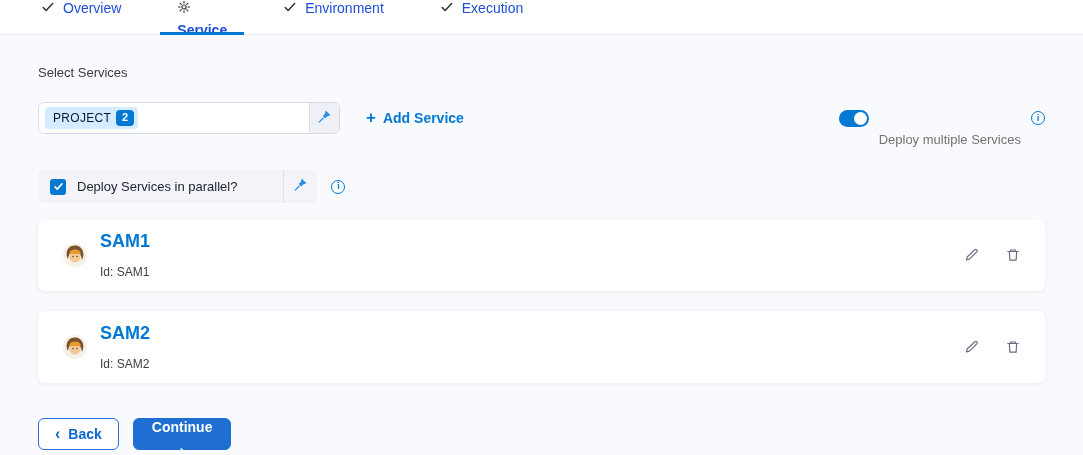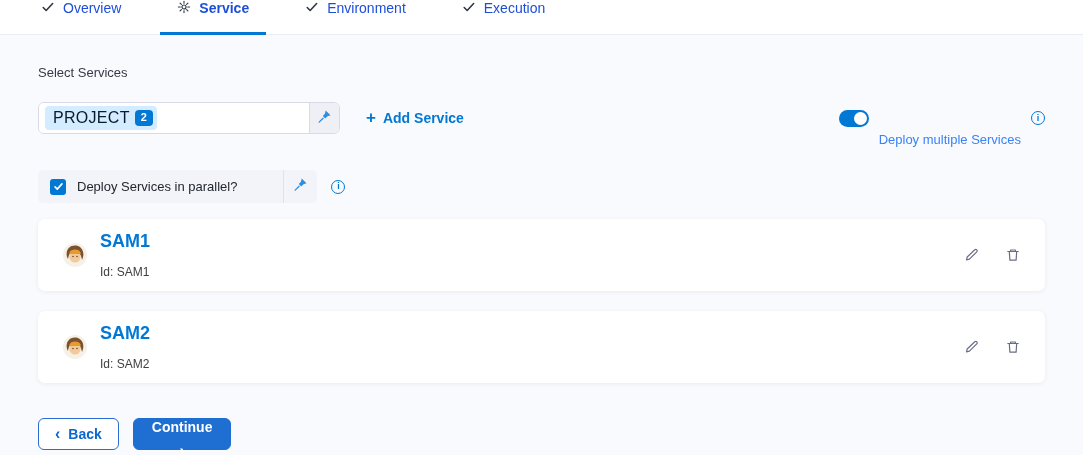--- a/index.html
+++ b/index.html
@@ -26,21 +26,21 @@
     gap: 8px;
     padding: 0 17px;
     margin-right: 22px;
     position: relative;
     font-size: 14px;
     font-weight: 500;
     color: #1d4ed8;
     cursor: pointer;
     white-space: nowrap;
   }
-  .tab.active { font-weight: 700; }
+  .tab.active { font-weight: 700; flex-direction: column; }
   .tab.active::after {
     content: "";
     position: absolute;
     left: 0; right: 0; bottom: -1px;
     height: 3px;
     background: #0278d5;
   }
   .tab .ticon { display: flex; align-items: center; }
 
   
@@ -76,21 +76,21 @@
   }
   .chip {
     display: inline-flex;
     align-items: center;
     background: #d4ecff;
     border-radius: 4px;
     padding: 3px 4px 3px 8px;
     margin-left: 2px;
     cursor: default;
   }
-  .chip-text { font-size: 16px; color: #0a1b2b; letter-spacing: 0.3px; }
+  .chip-text { font-size: 12px; color: #0a1b2b; letter-spacing: 0.3px; }
   .chip-badge {
     background: #0278d5;
     color: #fff;
     font-size: 11px;
     font-weight: 700;
     border-radius: 4px;
     padding: 1px 6px 2px;
     margin-left: 5px;
     line-height: 13px;
   }
@@ -132,21 +132,21 @@
     position: relative;
     cursor: pointer;
   }
   .toggle-knob {
     position: absolute;
     right: 2px; top: 2px;
     width: 13px; height: 13px;
     border-radius: 50%;
     background: #ffffff;
   }
-  .toggle-label { font-size: 13px; color: #3b82f6; margin-top: 43px; }
+  .toggle-label { font-size: 13px; color: #737373; margin-top: 43px; }
 
   .info-icon {
     width: 14px; height: 14px;
     border: 1.2px solid #0278d5;
     border-radius: 50%;
     color: #0278d5;
     font-size: 9px;
     font-weight: 700;
     display: inline-flex;
     align-items: center;

